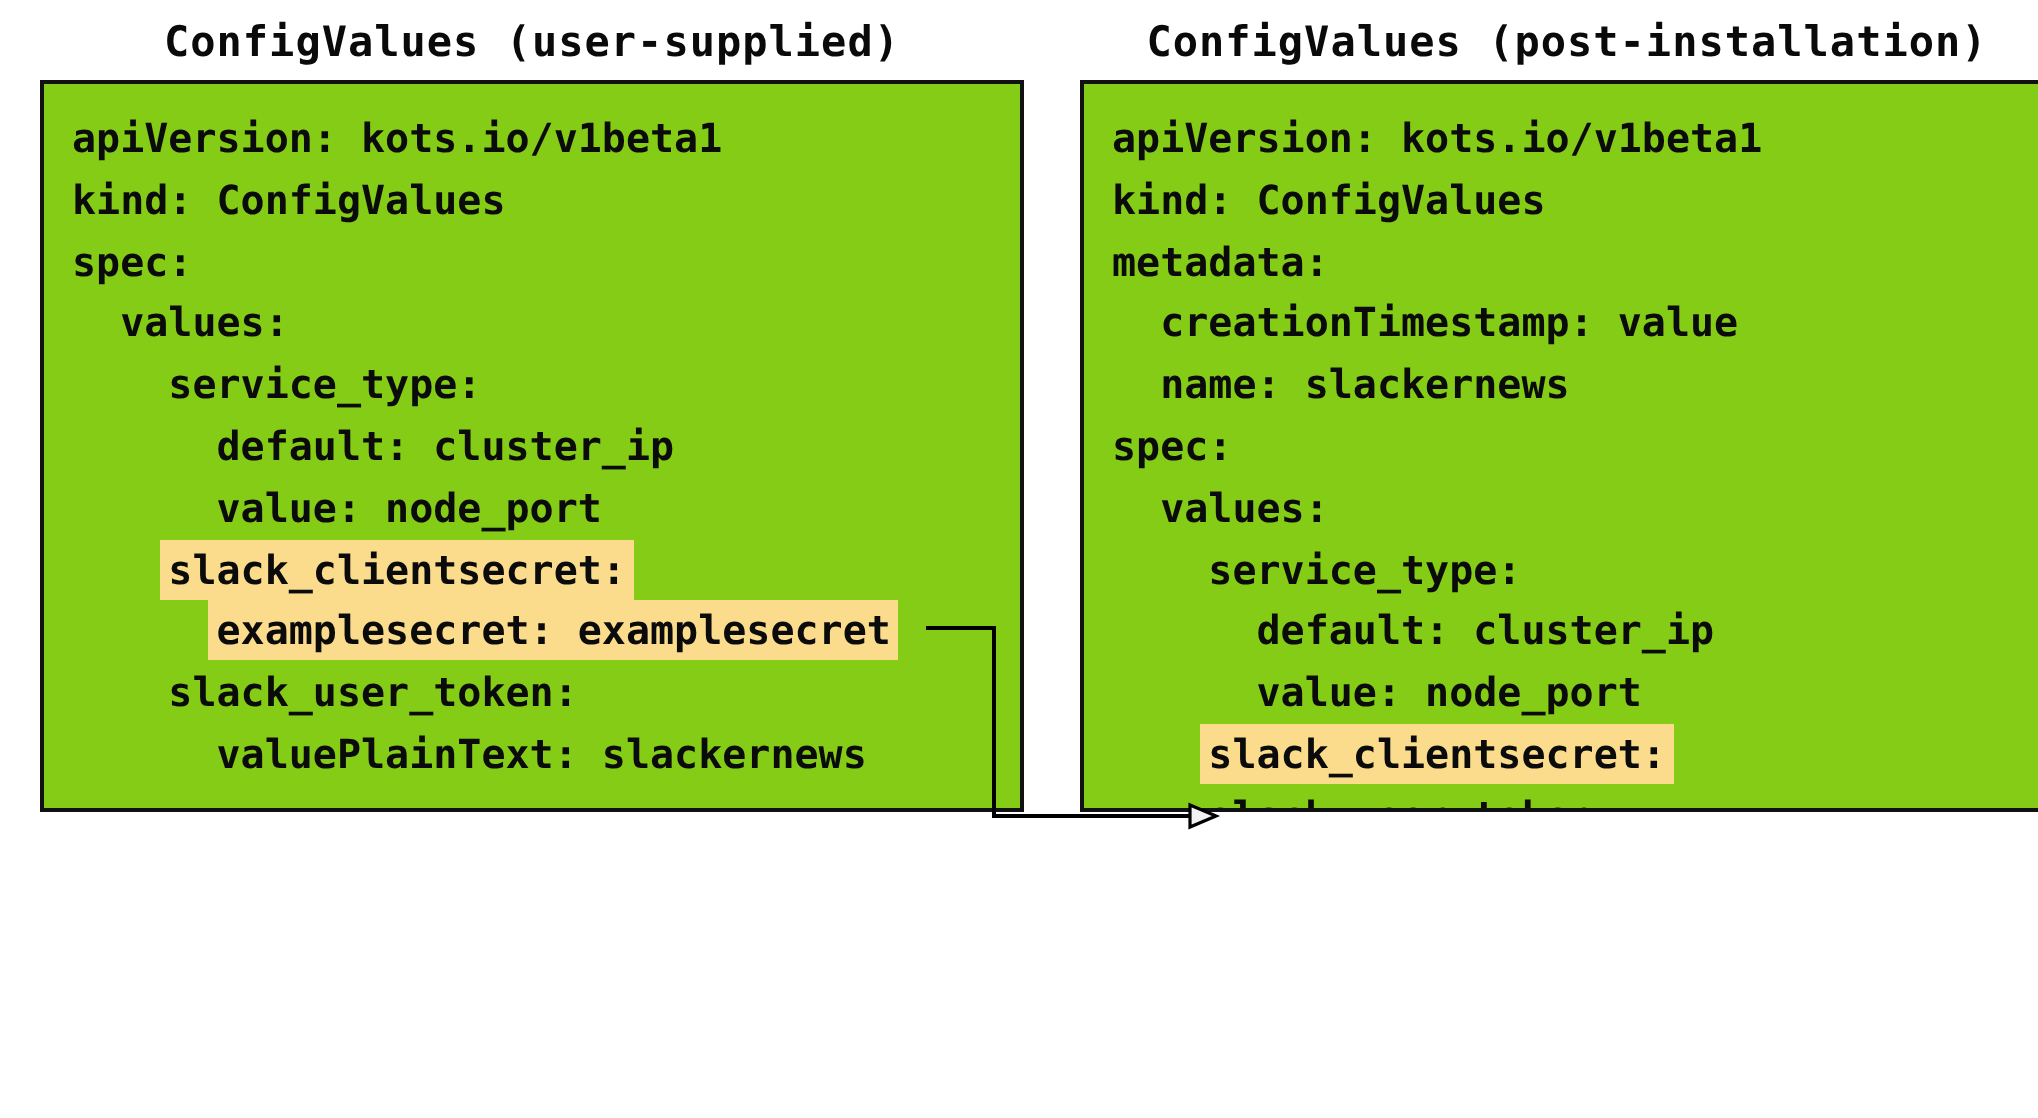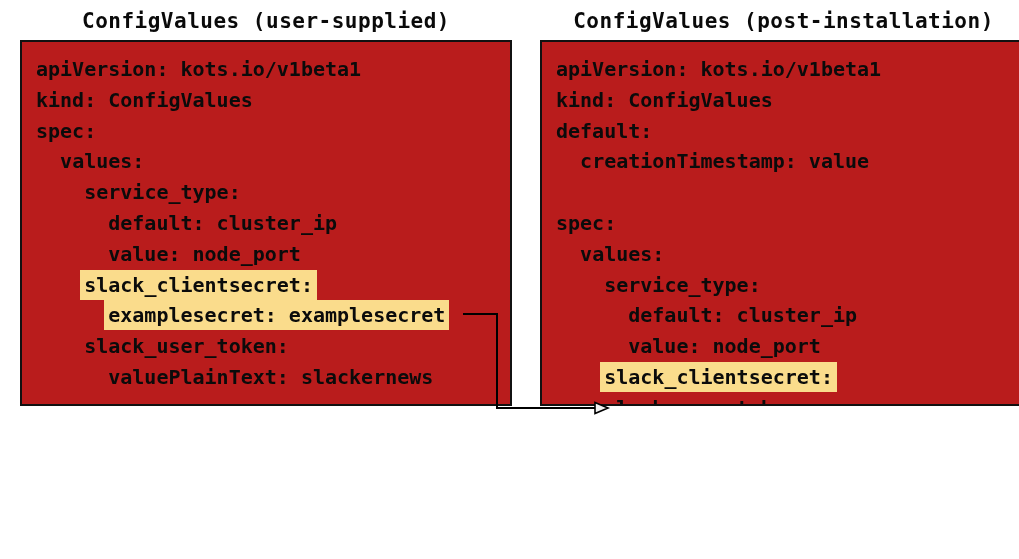--- a/index.html
+++ b/index.html
@@ -14,21 +14,21 @@
     position: absolute; top: 6px; height: 30px;
     display: flex; align-items: center; justify-content: center;
     font-weight: bold; font-size: 21px; color: #0a0a0a;
     letter-spacing: 0.5px; white-space: pre;
   }
   #title-left  { left: 3px;   width: 492px; }
   #title-right { left: 523px; width: 487px; }
 
   .config-box {
     position: absolute; top: 40px; height: 366px;
-    background: #b91c1c; border: 2px solid #111111;
+    background: #84cc16; border: 2px solid #111111;
     padding: 12px 10px 12px 14px; overflow: hidden;
   }
   #box-left  { left: 3px;   width: 492px; }
   #box-right { left: 523px; width: 487px; }
 
   .code-line {
     height: 30.8px; line-height: 30.8px;
     font-size: 20px; font-weight: bold; color: #0b0b0b;
     white-space: pre;
   }
@@ -63,23 +63,23 @@
       <div class="code-line"><span class="txt">      </span><span class="txt">value: node_port</span></div>
       <div class="code-line"><span class="txt">    </span><span class="txt hl">slack_clientsecret:</span></div>
       <div class="code-line"><span class="txt">      </span><span class="txt hl">examplesecret: examplesecret</span></div>
       <div class="code-line"><span class="txt">    </span><span class="txt">slack_user_token:</span></div>
       <div class="code-line"><span class="txt">      </span><span class="txt">valuePlainText: slackernews</span></div>
     </div>
 
   <div class="config-box" id="box-right">
       <div class="code-line"><span class="txt">apiVersion: kots.io/v1beta1</span></div>
       <div class="code-line"><span class="txt">kind: ConfigValues</span></div>
-      <div class="code-line"><span class="txt">default:</span></div>
+      <div class="code-line"><span class="txt">metadata:</span></div>
       <div class="code-line"><span class="txt">  </span><span class="txt">creationTimestamp: value</span></div>
-      <div class="code-line"><span class="txt">  </span></div>
+      <div class="code-line"><span class="txt">  </span><span class="txt">name: slackernews</span></div>
       <div class="code-line"><span class="txt">spec:</span></div>
       <div class="code-line"><span class="txt">  </span><span class="txt">values:</span></div>
       <div class="code-line"><span class="txt">    </span><span class="txt">service_type:</span></div>
       <div class="code-line"><span class="txt">      </span><span class="txt">default: cluster_ip</span></div>
       <div class="code-line"><span class="txt">      </span><span class="txt">value: node_port</span></div>
       <div class="code-line"><span class="txt">    </span><span class="txt hl">slack_clientsecret:</span></div>
       <div class="code-line"><span class="txt">    </span><span class="txt">slack_user_token:</span></div>
     </div>
 
   <svg id="arrow-overlay" viewBox="0 0 1019 559" xmlns="http://www.w3.org/2000/svg">

